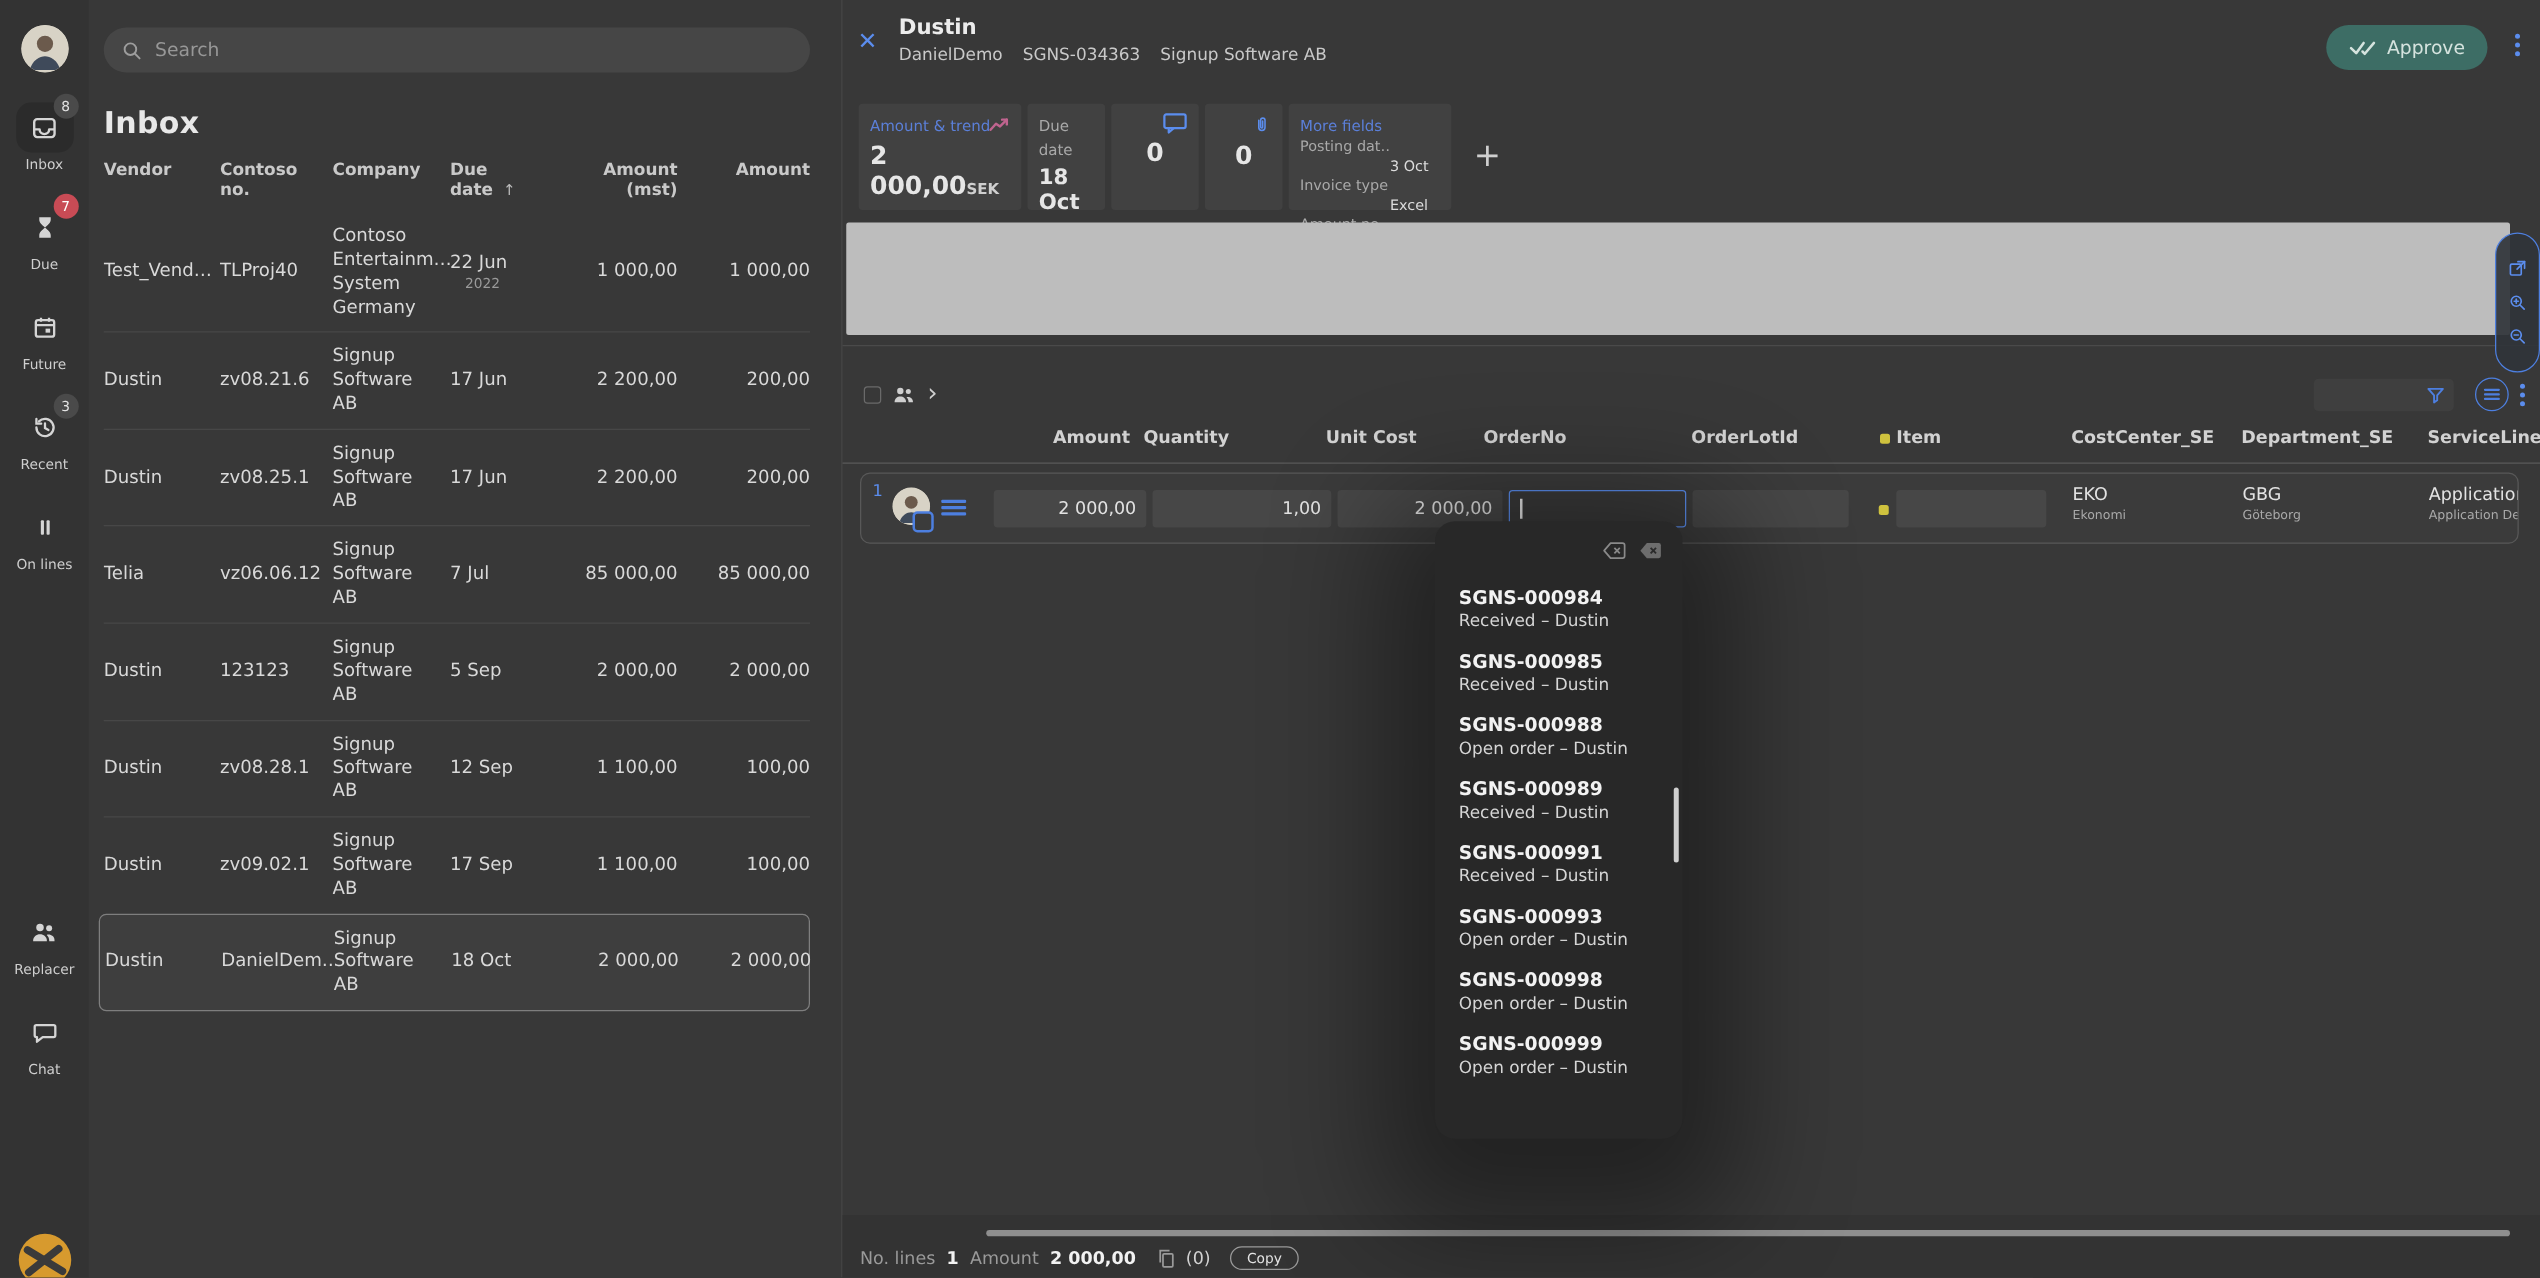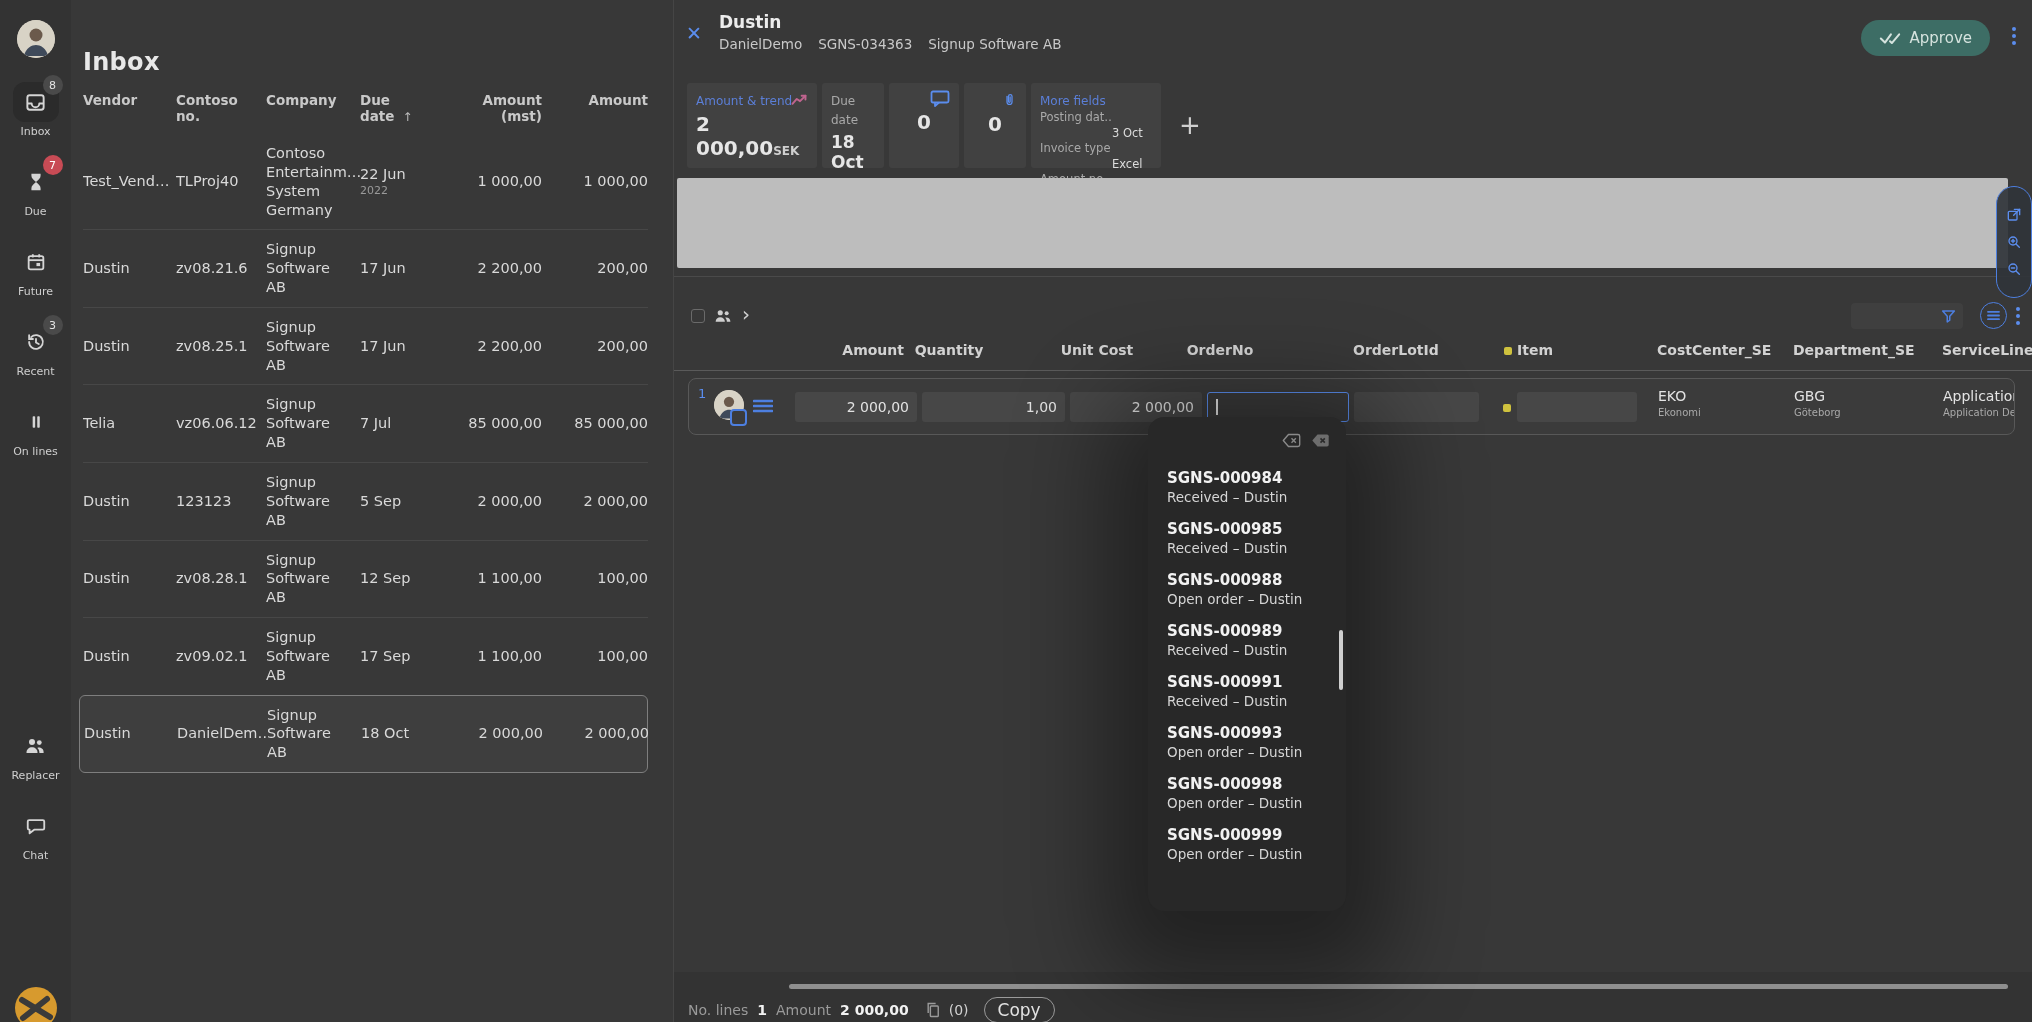--- a/index.html
+++ b/index.html
@@ -23,21 +23,21 @@
   .search-box { width:565px; height:36px; background:#464646; border-radius:18px; display:flex; align-items:center; padding:0 14px; }
   .search-box svg { flex:none; color:#9d9d9d; }
   .search-box input { flex:1; margin-left:10px; background:transparent; border:none; outline:none; color:#e0e0e0; font-size:15px; font-family:inherit; }
   .search-box input::placeholder { color:#979797; }
   .inbox-title { margin-top:26px; font-size:24px; font-weight:bold; color:#e8e8e8; letter-spacing:.3px; }
   .grid-row { display:grid; grid-template-columns:93px 90px 94px 88px 102px 98px; column-gap:0; }
   .tbl-head { margin-top:16px; font-size:13.5px; font-weight:bold; color:#c9c9c9; padding-bottom:10px; }
   .tbl-head .num, .lrow .num { text-align:right; }
   .sort-arrow { color:#bdbdbd; font-size:12px; margin-left:8px; font-weight:normal; }
   .lrow { font-size:14.5px; color:#d9d9d9; padding:10px 0; border-top:1px solid #474747; line-height:1.3; align-items:center; cursor:pointer; }
-  .lrow .due-sub { display:block; font-size:11px; color:#9a9a9a; }
+  .lrow .due-sub { display:block; font-size:11px; color:#9a9a9a;margin-left:12px; }
   .lrow.sel { border:1px solid #7e7e7e; border-radius:6px; background:#3e3e3e; padding-left:4px; margin-left:-4px; }
   .cell { padding-right:8px; overflow:hidden; }
 
   
   .main { position:absolute; left:673px; top:0; width:1359px; height:1022px; border-left:1px solid #454545; }
   .close-btn { position:absolute; left:12px; top:22px; color:#5b8dee; font-size:19px; cursor:pointer; }
   .doc-title { position:absolute; left:45px; top:12px; }
   .doc-title h2 { font-size:17px; font-weight:bold; color:#ececec; }
   .doc-sub { margin-top:4px; font-size:13.5px; color:#c9c9c9; display:flex; gap:16px; }
   .approve-btn { position:absolute; right:42px; top:20px; height:36px; border-radius:18px; background:#3d6d65; display:flex; align-items:center; gap:9px; padding:0 18px; color:#d5e3de; font-size:15px; cursor:pointer; }
@@ -129,21 +129,21 @@
   .dd-scroll { position:absolute; right:3px; top:213px; width:4px; height:60px; background:#cfcfcf; border-radius:2px; cursor:grab; }
 
   
   .main-footer { position:absolute; left:0; right:0; bottom:0; height:50px; background:#333333; }
   .h-scroll { position:absolute; left:115px; top:984px; width:1219px; height:5px; background:#8f8f8f; border-radius:3px; cursor:grab; }
   .status-row { position:absolute; left:14px; top:997px; display:flex; align-items:center; gap:9px; font-size:14px; }
   .status-row .lbl { color:#9a9a9a; }
   .status-row .val { color:#f2f2f2; font-weight:bold; }
   .status-row .copies { color:#d2d2d2; }
   .copy-ic { color:#9a9a9a; display:flex; }
-  .copy-btn { border:1px solid #9a9a9a; border-radius:13px; padding:2px 13px; font-size:17px; color:#e3e3e3; cursor:pointer; }
+  .copy-btn { border:1px solid #9a9a9a; border-radius:13px; padding:2px 13px; font-size:11px; color:#e3e3e3; cursor:pointer; }
 
   svg { display:block; }
 </style>
 </head>
 <body>
 
 <nav class="sidebar">
   <div class="avatar-btn">
     <svg width="38" height="38" viewBox="0 0 38 38">
         <circle cx="19" cy="19" r="19" fill="#d8d3c6"></circle>
@@ -237,20 +237,27 @@
   <div class="logo">
     <svg width="48" height="48" viewBox="0 0 48 48">
         <circle cx="24" cy="26" r="21" fill="#d79a2e"></circle>
         <path d="M10 18l28 17" stroke="#3a3a3a" stroke-width="6" stroke-linecap="round"></path>
         <path d="M35 17L11 36" stroke="#3a3a3a" stroke-width="6" stroke-linecap="round"></path>
       </svg>
   </div>
 </nav>
 
 <section class="inbox-panel">
+  <div class="search-box">
+    <svg width="17" height="17" viewBox="0 0 22 22" fill="none" stroke="currentColor" stroke-width="2" stroke-linecap="round">
+        <circle cx="9.5" cy="9.5" r="6"></circle>
+        <line x1="14" y1="14" x2="19" y2="19"></line>
+      </svg>
+    <input type="text" placeholder="Search" style="">
+  </div>
 
   <h1 class="inbox-title">Inbox</h1>
 
   <div class="grid-row tbl-head">
     <div class="cell">Vendor</div>
     <div class="cell">Contoso no.</div>
     <div class="cell">Company</div>
     <div class="cell"><span>Due date</span><span class="sort-arrow">↑</span></div>
     <div class="cell num">Amount (mst)</div>
     <div class="cell num" style="padding-right:0;">Amount</div>

